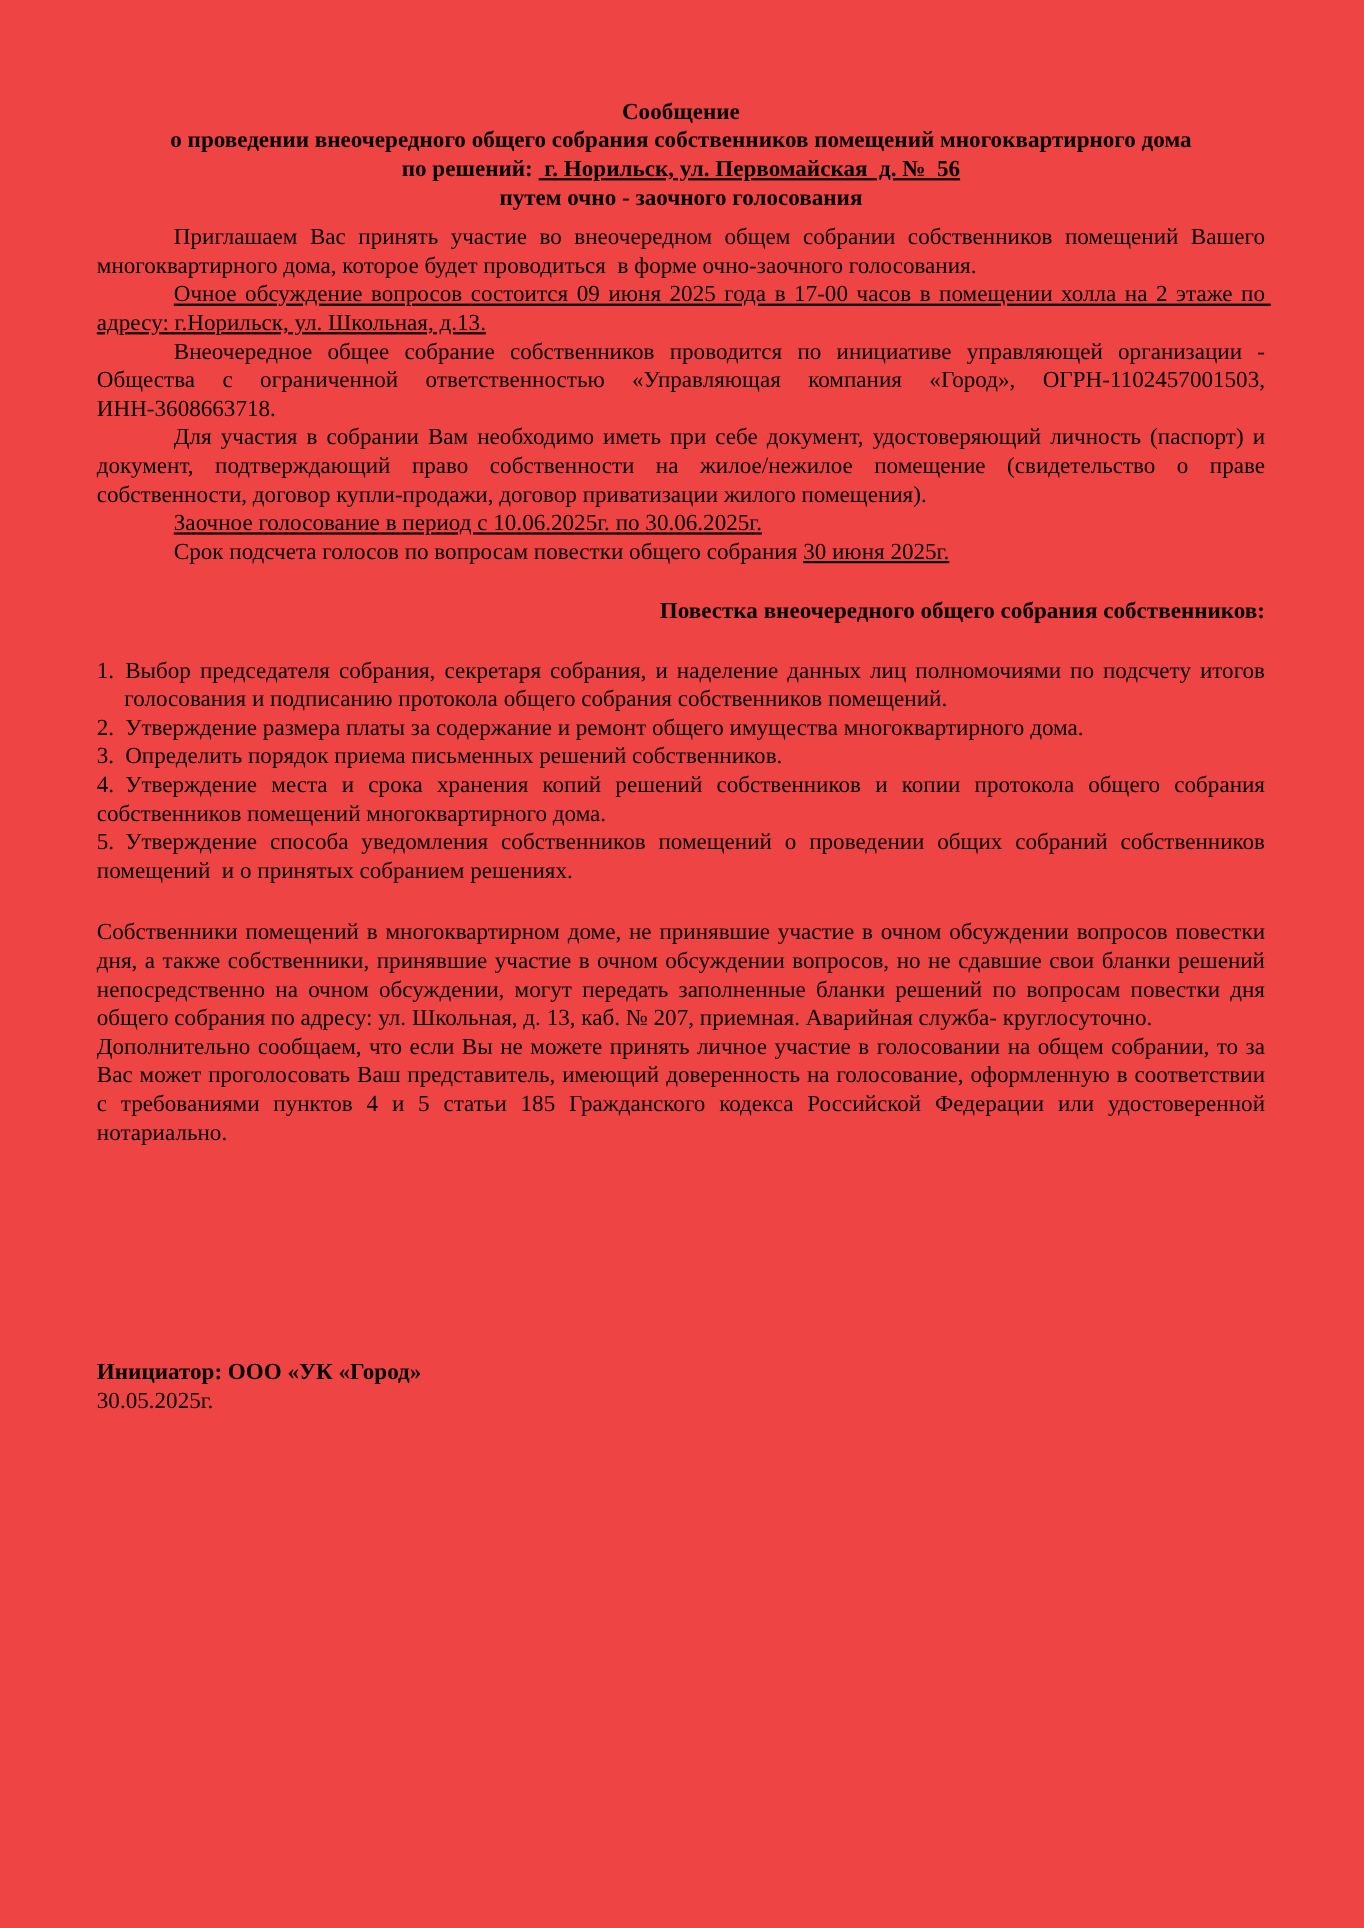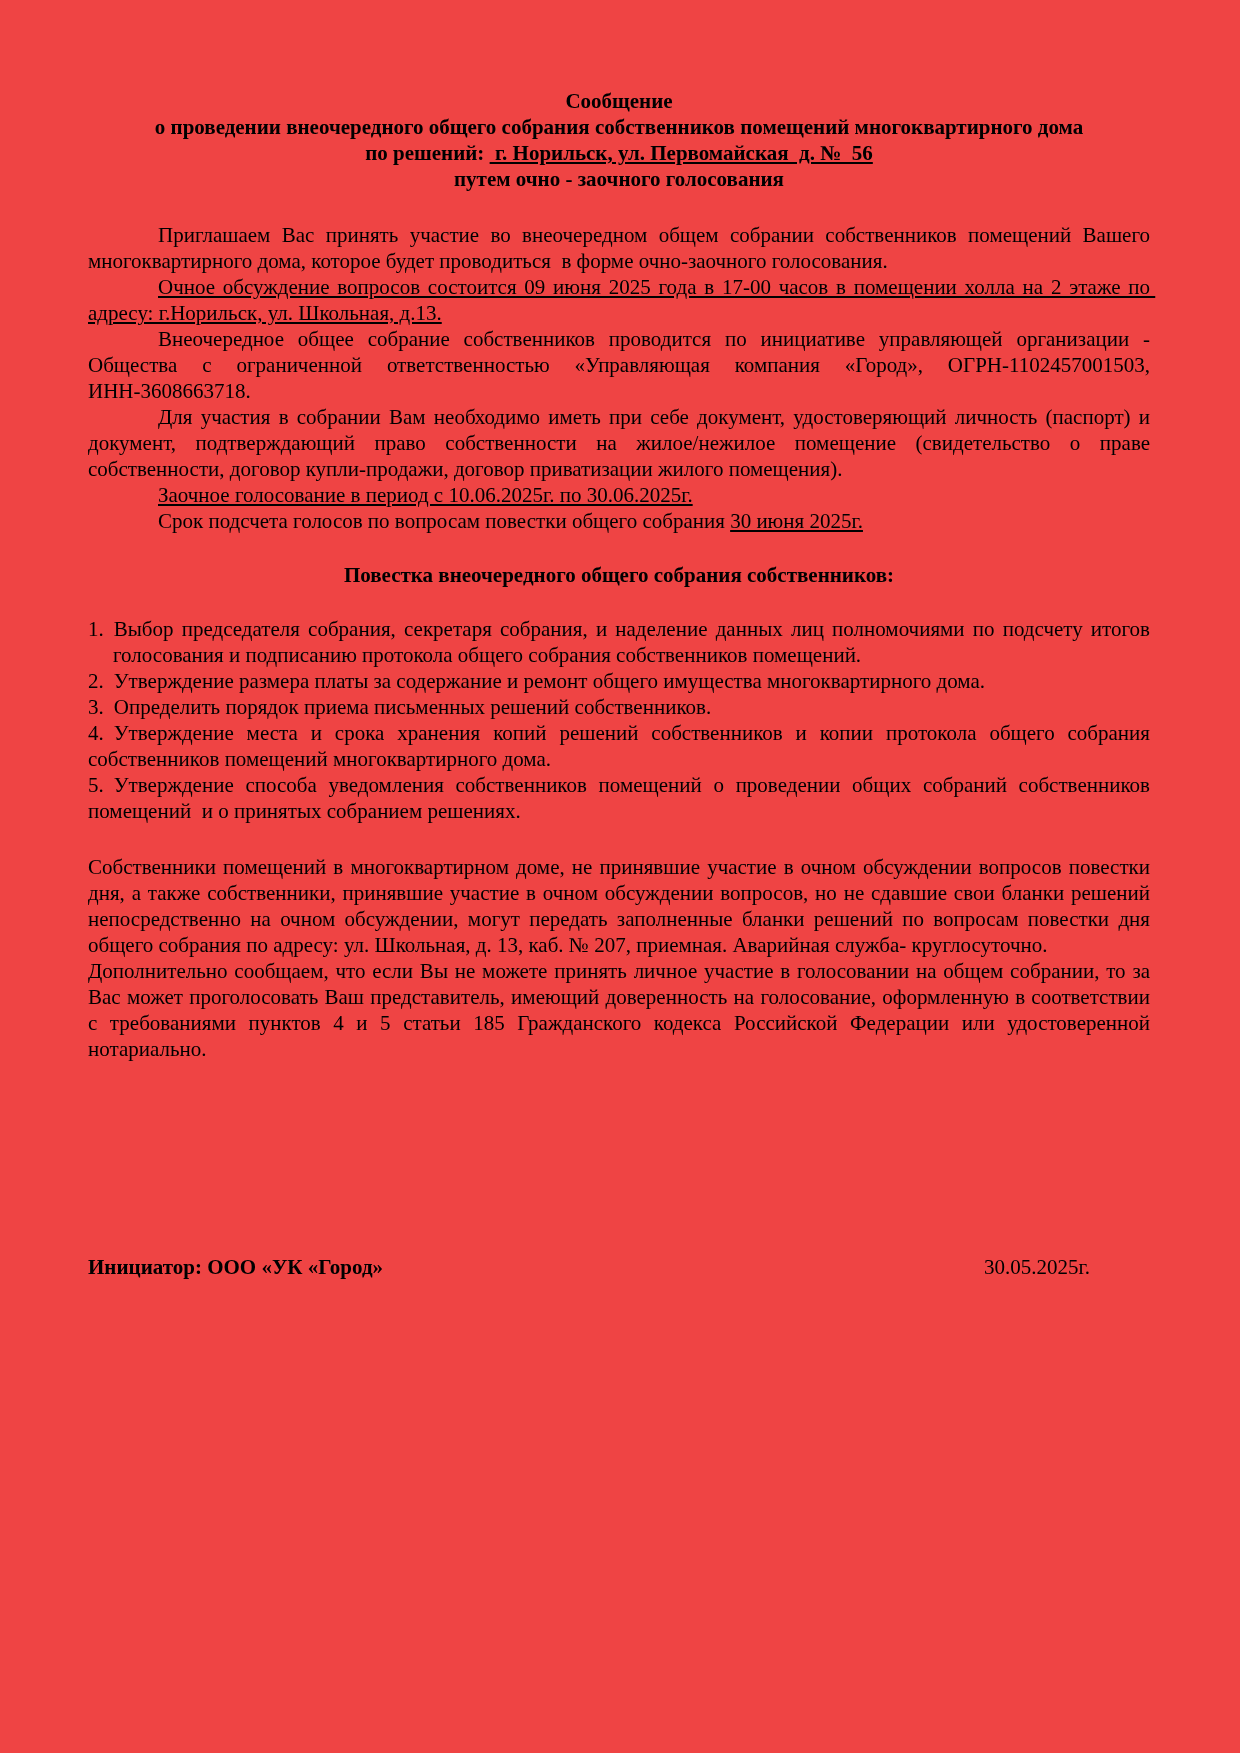--- a/index.html
+++ b/index.html
@@ -23,32 +23,33 @@
   .center { text-align: center; }
   .bold { font-weight: bold; }
   .u { text-decoration: underline; text-align: right; }
   .para {
     margin: 0;
     text-align: justify;
     white-space: pre-wrap;
   }
   .indent { text-indent: 70px; }
   .salutation { margin-top: 26px; }
-  .body-start { margin-top: 30px; font-family: Liberation Serif, serif; }
-  .agenda-heading { margin-top: 28px; }
+  .body-start { margin-top: 10px; font-family: Liberation Serif, serif; }
+  .agenda-heading { margin-top: 28px; text-align: right; }
   .agenda-list { margin-top: 28px; }
   .item { text-align: justify; white-space: pre-wrap; }
   .item .num { margin-right: 10px; }
   .hang { padding-left: 25px; text-indent: -25px; }
   .closing-start { margin-top: 30px; }
   .footer-row {
     margin-top: 192px;
     display: flex;
     justify-content: space-between;
     align-items: baseline;
+    flex-direction: column;
   }
   .footer-date { margin-right: 60px; }
 </style>
 </head>
 <body>
 
 <div class="page">
 
   <div class="center bold">Сообщение</div>
   <div class="center bold">о проведении внеочередного общего собрания собственников помещений многоквартирного дома</div>

